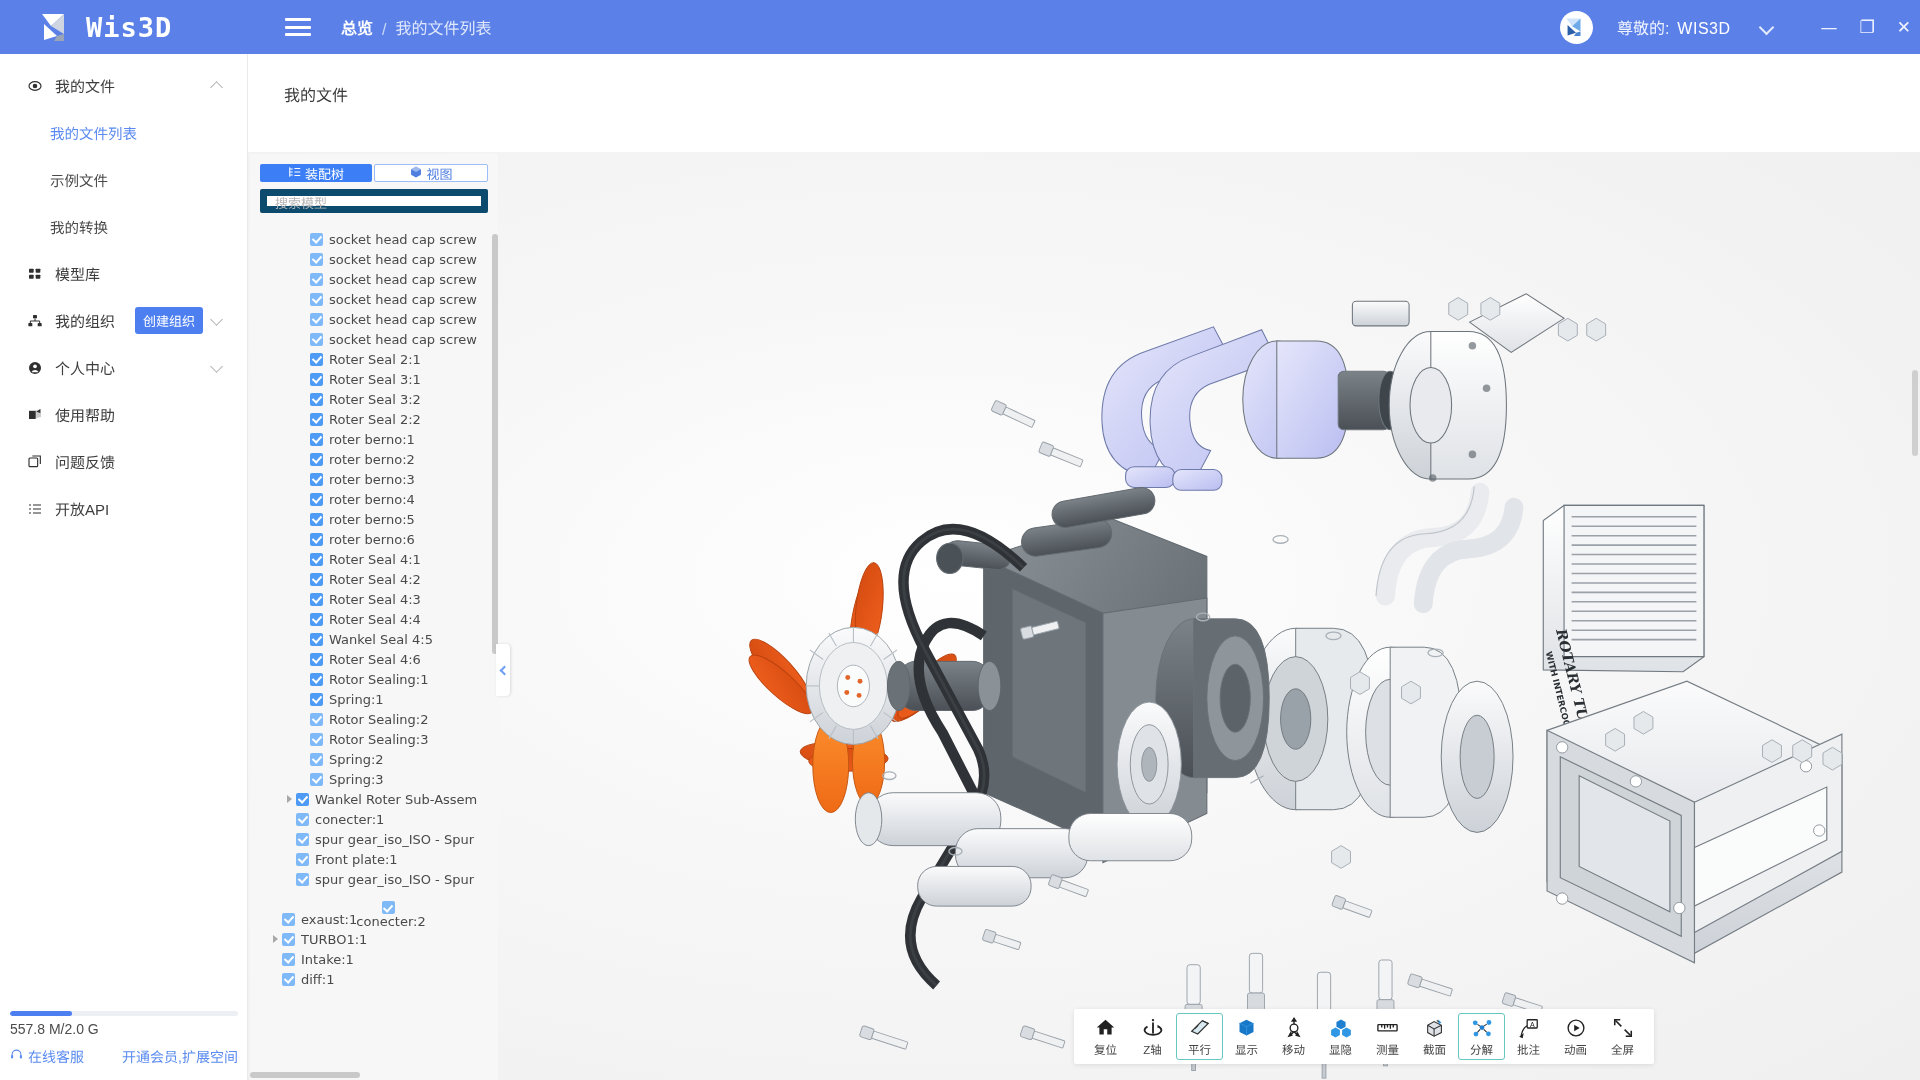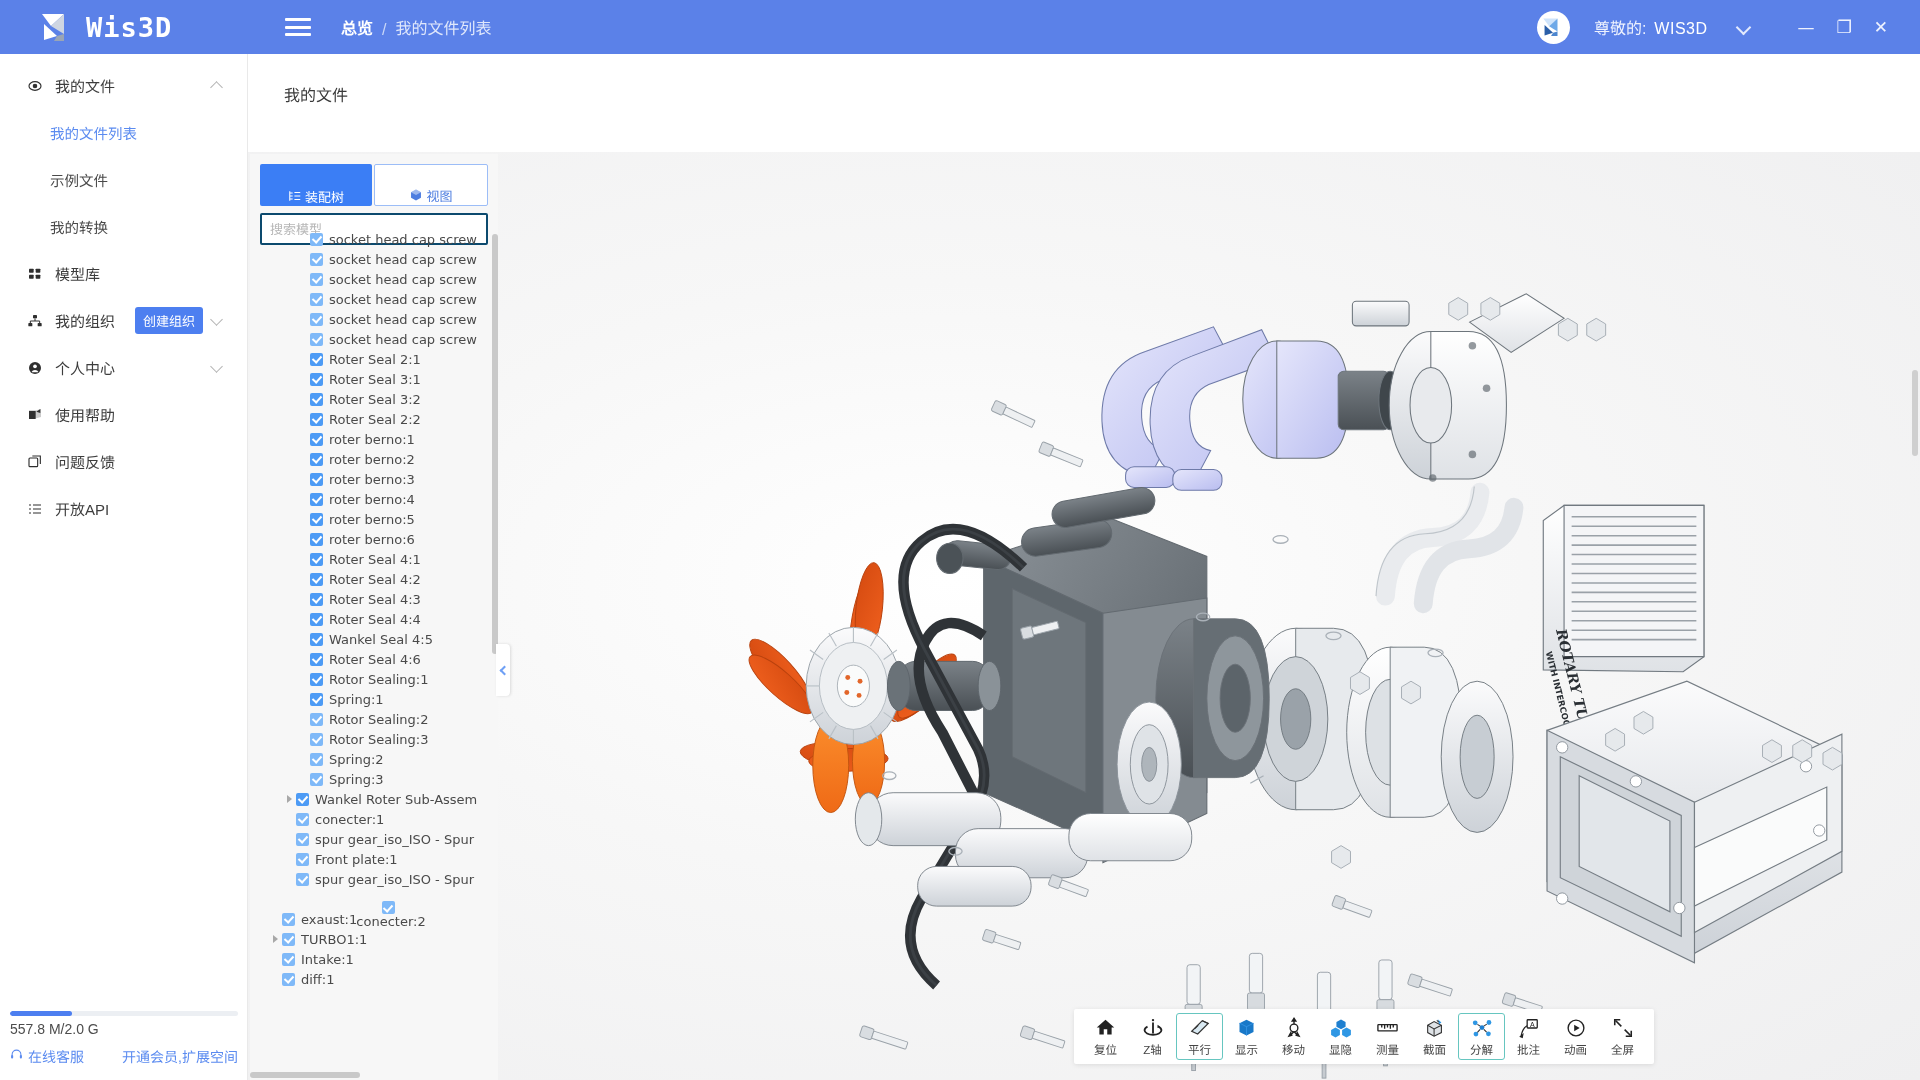--- a/index.html
+++ b/index.html
@@ -26,21 +26,21 @@
   }
   .hamburger { width: 26px; height: 18px; display: flex; flex-direction: column;
                justify-content: space-between; margin-left: 5px; cursor: pointer; }
   .hamburger span { display: block; height: 3px; background: #fff; border-radius: 1px; }
   .breadcrumb { display: flex; align-items: flex-end; gap: 9px; margin-left: 30px;
                 font-size: 16px; }
   .bc-root { color: #ffffff; font-weight: 700; }
   .bc-sep { color: #c9d7f7; font-weight: 300; }
   .bc-cur { color: #dfe7fb; }
   .header-right { margin-left: auto; display: flex; align-items: center;
-                  gap: 24px; padding-right: 32px; }
+                  gap: 24px; padding-right: 9px; }
   .avatar { width: 33px; height: 33px; border-radius: 50%; background: #ffffff;
             display: flex; align-items: center; justify-content: center; }
   .greet { color: #eef2fe; font-size: 16px; }
   .greet b { color: #ffffff; font-weight: 400; margin-left: 8px; letter-spacing: .5px; }
   .caret-down { width: 12px; height: 12px; position: relative; margin: 0 4px 0 6px; }
   .caret-down:before {
     content: ''; position: absolute; left: 0; top: 1px; width: 9px; height: 9px;
     border-right: 2px solid #e3eafd; border-bottom: 2px solid #e3eafd;
     transform: rotate(45deg);
   }
@@ -100,30 +100,30 @@
     overflow: hidden;
   }
 
   
   .tree-panel {
     position: absolute; left: 2px; top: 2px; width: 248px; bottom: 0;
     background: #f7f7f7; z-index: 6;
   }
   .tree-tabs { display: flex; gap: 2px; padding: 10px 10px 0 10px; }
   .tab {
-    flex: 1; height: 42px; display: flex; align-items: flex-end;
+    flex: 1; height: 18px; display: flex; align-items: center;
     justify-content: center; gap: 3px; font-size: 13px; cursor: pointer;
     border-radius: 2px;
   }
   .tab.active { background: #3b7ef5; color: #ffffff; }
   .tab.inactive { background: #ffffff; color: #4e7ee0; border: 1px solid #9cbdf7; }
   .search-box {
-    margin: 7px 10px 0 10px; height: 32px; background: #ffffff;
-    border: 2px solid #0c4a6e; border-radius: 2px; display: flex;
-    align-items: center; padding: 0 8px;
+    margin: 7px 10px 0 10px; height: 24px; background: #ffffff;
+    border: 7px solid #0c4a6e; border-radius: 2px; display: flex;
+    align-items: flex-start; padding: 0 8px;
   }
   .search-box input {
     border: 0; outline: 0; width: 100%; font-size: 13px; color: #333;
     background: transparent; font-family: "Liberation Sans", sans-serif;
   }
   .search-box input::placeholder { color: #b6b6b6; }
   .tree-list {
     position: absolute; left: 0; top: 75px; width: 248px; bottom: 16px;
     overflow: hidden; padding-left: 0;
   }

